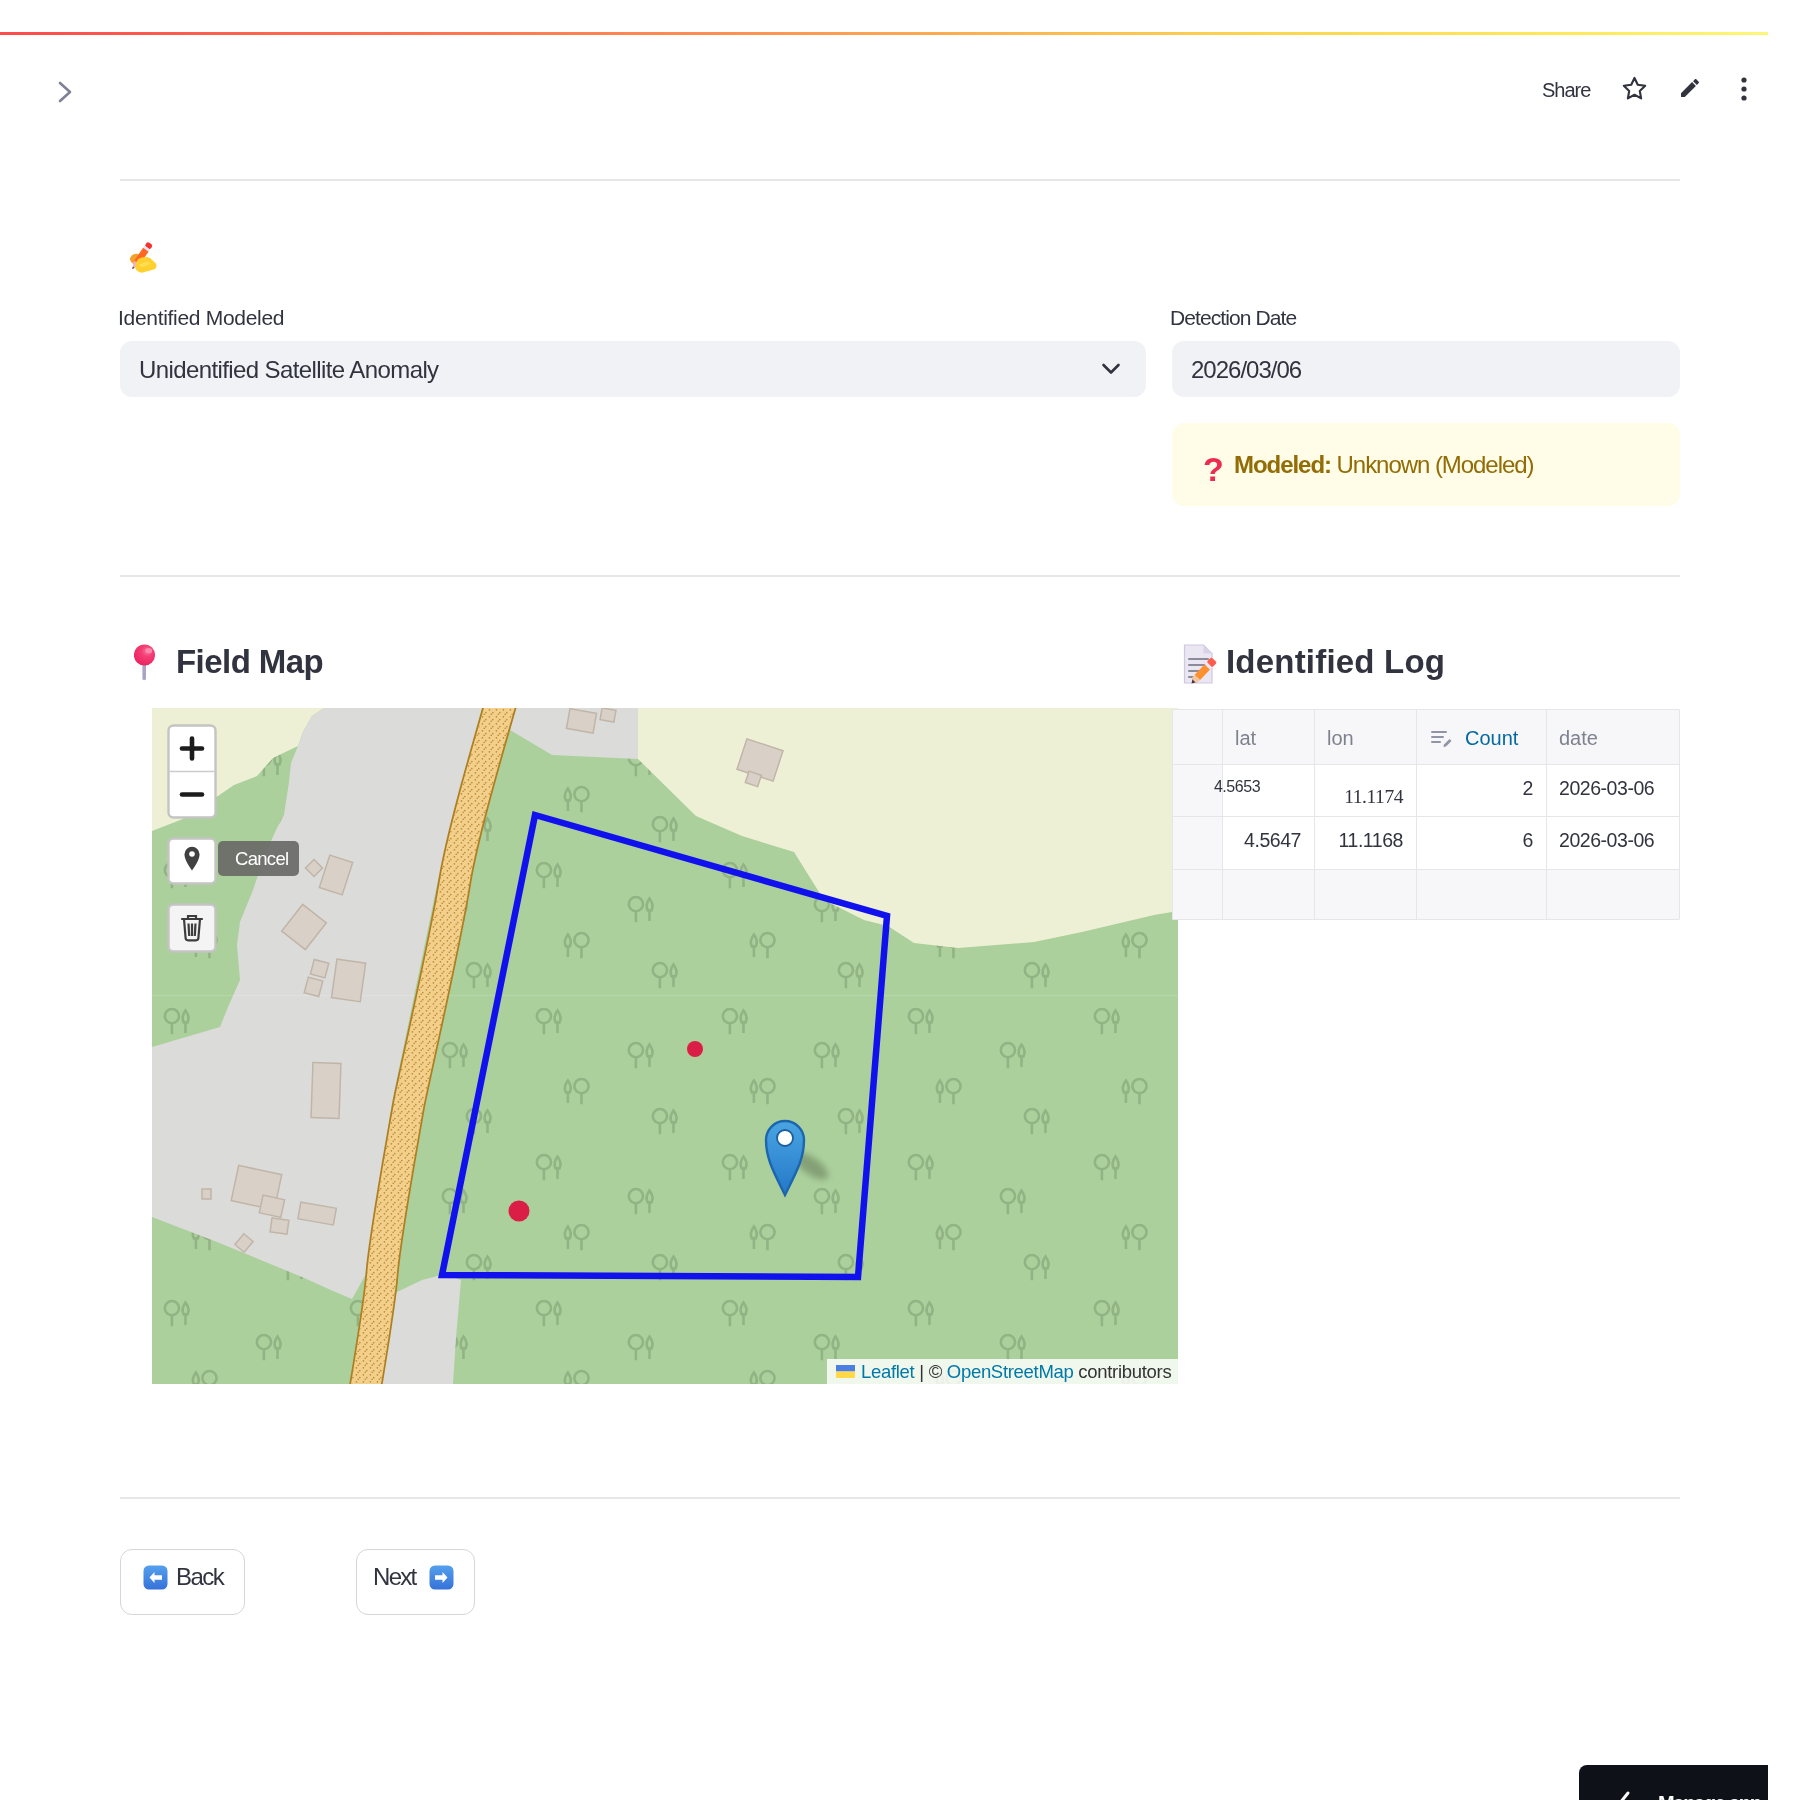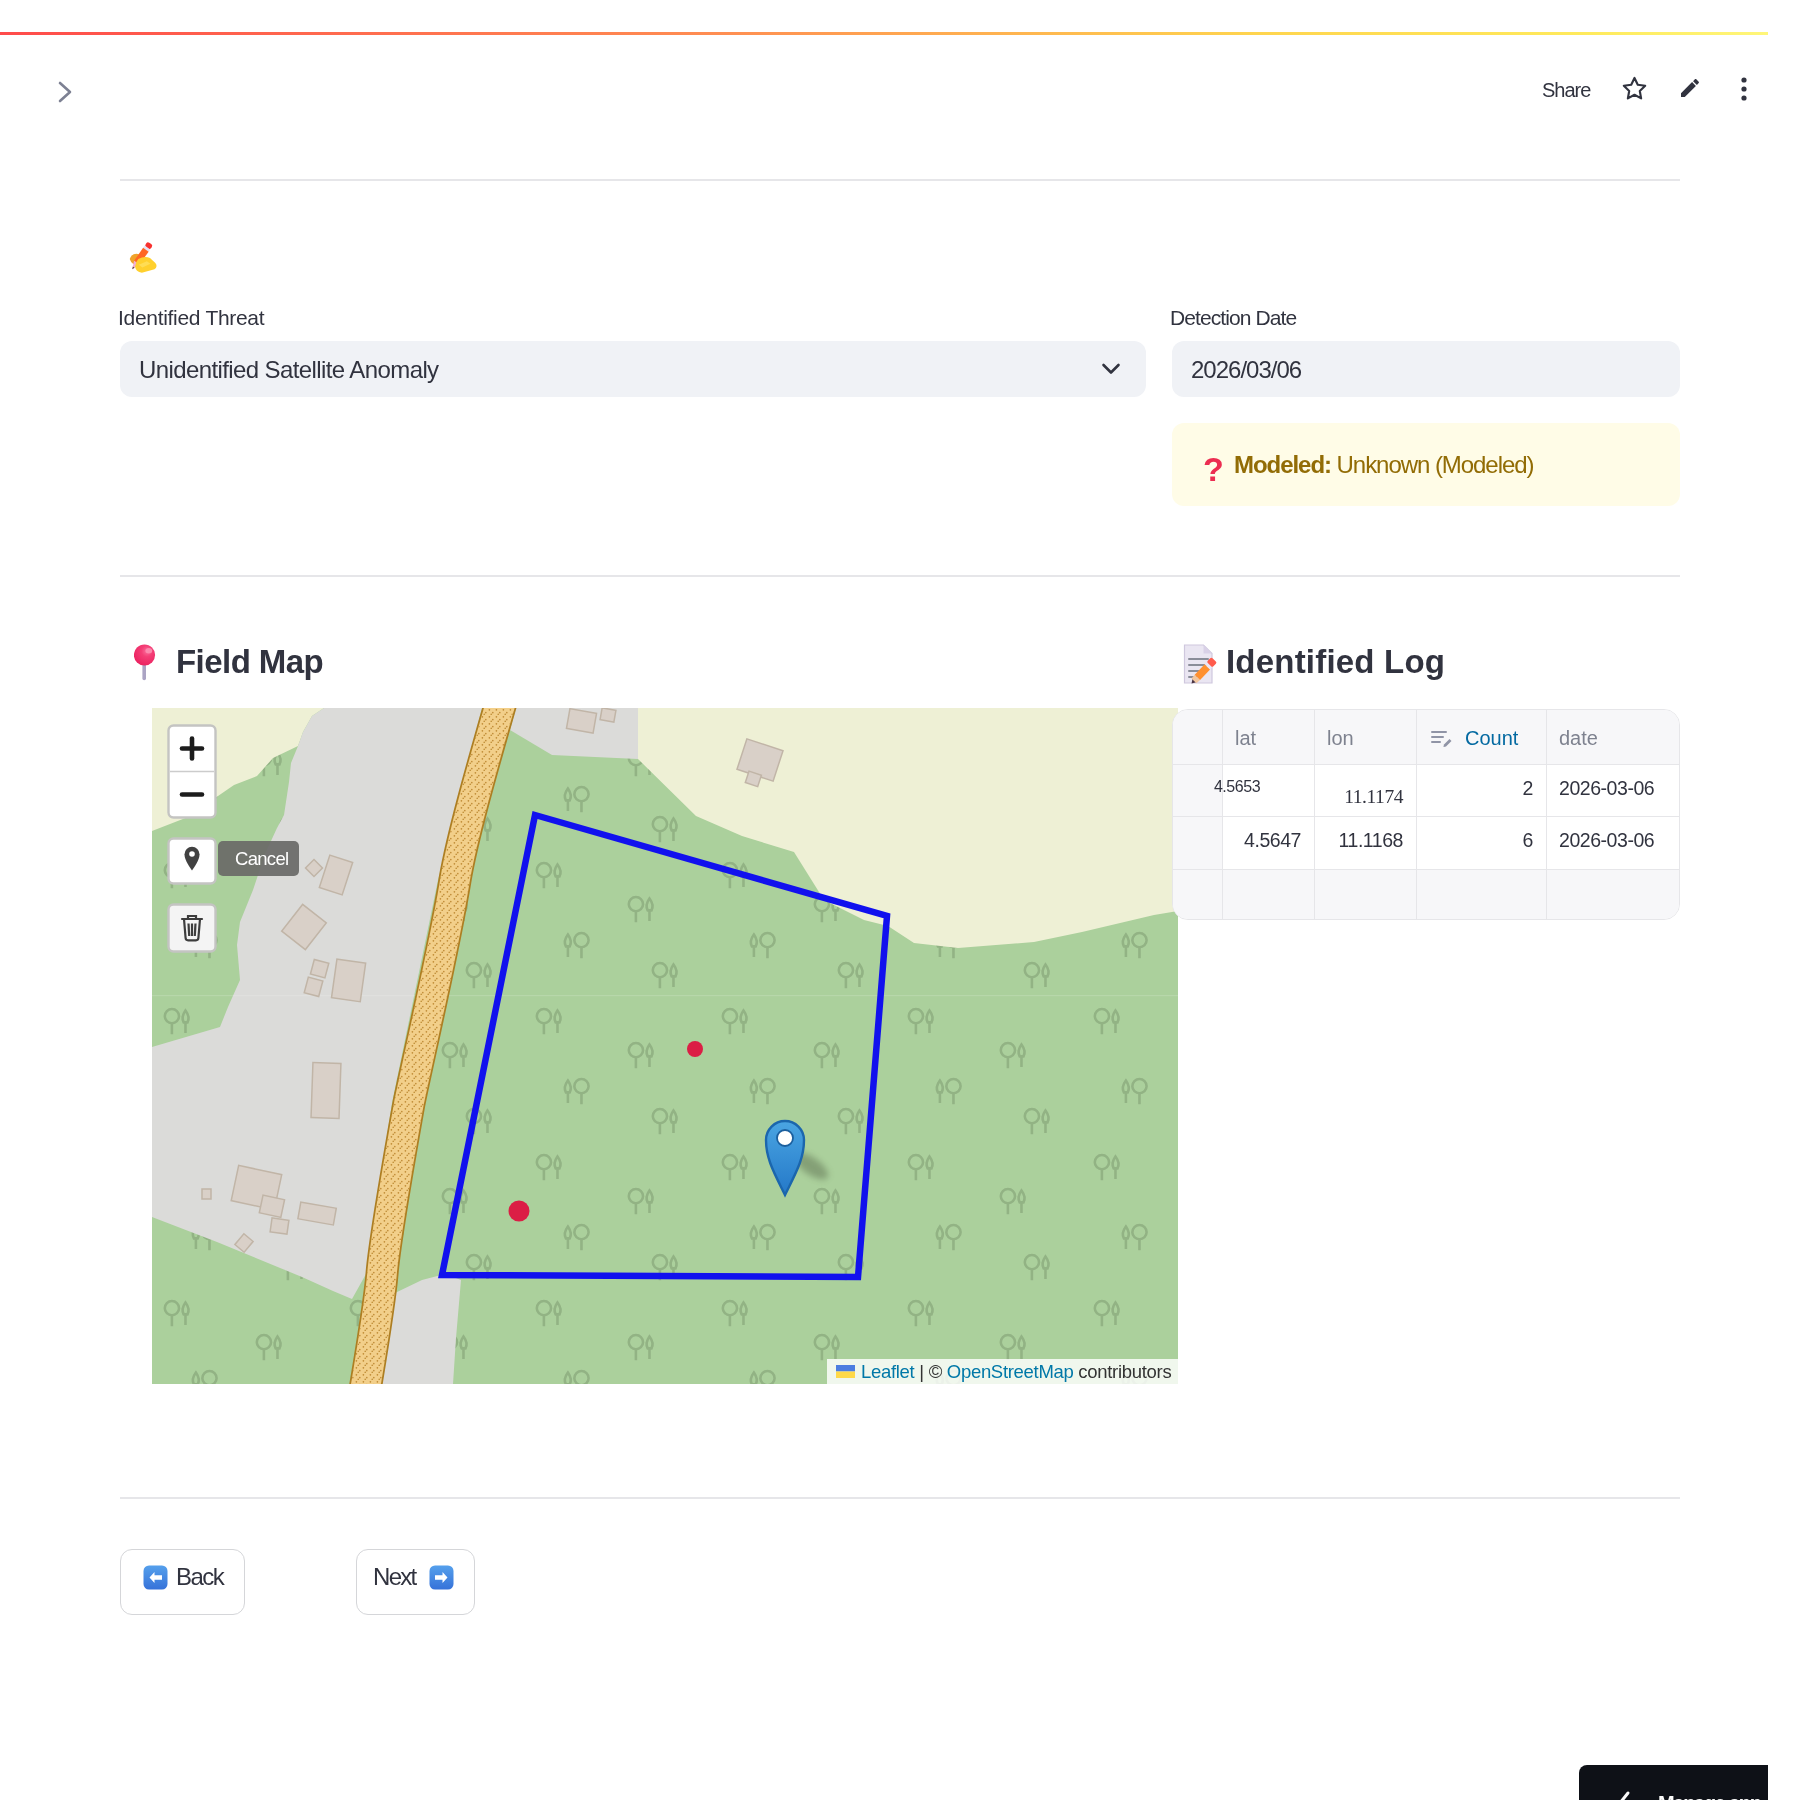--- a/index.html
+++ b/index.html
@@ -45,21 +45,21 @@
       <rect x="16.6" y="0.5" width="7.4" height="6" rx="2.4" fill="#f8312f"></rect>
       <rect x="16.6" y="6" width="7.4" height="3.5" fill="#e7e2f3"></rect>
       <rect x="16.6" y="9" width="7.4" height="17.5" fill="#ff6723"></rect>
       <path d="M16.6 26.5 h7.4 L20.3 35.5 Z" fill="#f4aed3"></path>
       <path d="M19.1 32.5 L20.3 35.5 L21.5 32.5 Z" fill="#5c4a44"></path>
     </g>
     <path d="M17 21 Q24 17.5 30 20 L36 25.5 Q39 29.5 35 32.5 L21 36.5 Q14 35.5 13.5 29.5 Q14 24 17 21 Z" fill="#ffd02e"></path>
     <path d="M17.5 27.5 L26.5 23.5 L30.5 26.5 L21.5 30.5 Z" fill="#ffdd55"></path>
   </svg>
 
-  <div class="abs lbl" style="left:118px;top:275px;letter-spacing:-0.3px;line-height:1;">Identified Threat</div>
+  <div class="abs lbl" style="left:118px;top:275px;letter-spacing:-0.3px;line-height:1;">Identified Modeled</div>
   <div class="abs widgetbox" style="left:120px;top:309px;width:1026px;height:56px;"></div>
   <div class="abs wtext" style="left:139px;top:326px;letter-spacing:-0.6px;line-height:1;">Unidentified Satellite Anomaly</div>
   <svg class="abs" style="left:1101px;top:330px" width="20" height="14" viewBox="0 0 20 14">
     <path d="M2.5 3 L10 10.5 L17.5 3" fill="none" stroke="#31333f" stroke-width="2.6" stroke-linecap="round" stroke-linejoin="round"></path>
   </svg>
 
   <div class="abs lbl" style="left:1170px;top:275px;letter-spacing:-0.9px;line-height:1;">Detection Date</div>
   <div class="abs widgetbox" style="left:1172px;top:309px;width:508px;height:56px;"></div>
   <div class="abs wtext" style="left:1191px;top:326px;letter-spacing:-1px;line-height:1;">2026/03/06</div>
 
@@ -222,21 +222,21 @@
       <line x1="43.5" y1="215.5" x2="42.8" y2="228"></line>
     </g>
 
     <rect x="675" y="651" width="351" height="25" fill="#ffffff" opacity="0.82"></rect>
     <rect x="684" y="657" width="19" height="6.5" fill="#4c7de0"></rect>
     <rect x="684" y="663.5" width="19" height="6.5" fill="#ffd948"></rect>
     <text x="709" y="670" font-family="Liberation Sans, sans-serif" font-size="18.5" letter-spacing="-0.3"><tspan fill="#0078a8">Leaflet</tspan><tspan fill="#333333"> | © </tspan><tspan fill="#0078a8">OpenStreetMap</tspan><tspan fill="#333333"> contributors</tspan></text>
   </svg>
   </div>
 
-  <div id="tablewrap" class="abs" style="left:1172px;top:677px;width:508px;height:211px;border:1px solid #e6e6e9;border-radius:16px;overflow:hidden;background:#fff;">
+  <div id="tablewrap" class="abs" style="left:1172px;top:677px;width:508px;height:211px;border:1px solid #e6e6e9;border-radius:1px;overflow:hidden;background:#fff;">
 
     <div class="abs" style="left:0;top:0;width:508px;height:54px;background:#f7f7f9;"></div>
 
     <div class="abs" style="left:0;top:54px;width:49px;height:157px;background:#f7f7f9;"></div>
 
     <div class="abs" style="left:49px;top:159px;width:459px;height:52px;background:#f7f7f9;"></div>
 
     <div class="abs" style="left:0;top:54px;width:508px;height:1px;background:#e6e6e9;"></div>
     <div class="abs" style="left:0;top:106px;width:508px;height:1px;background:#e6e6e9;"></div>
     <div class="abs" style="left:0;top:159px;width:508px;height:1px;background:#e6e6e9;"></div>

